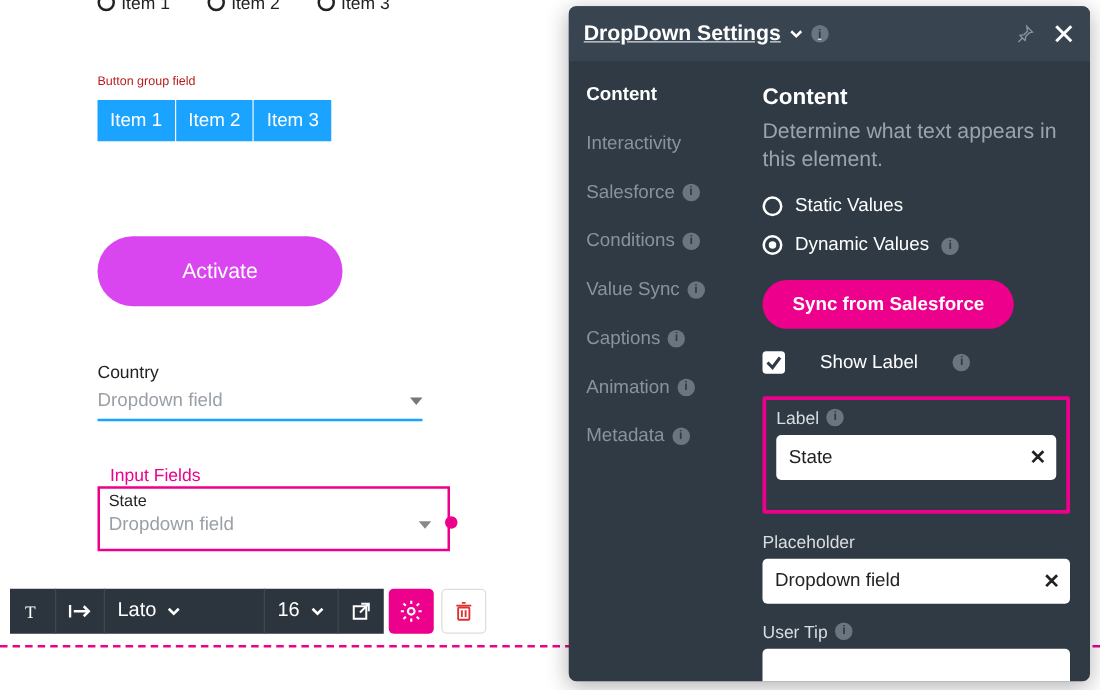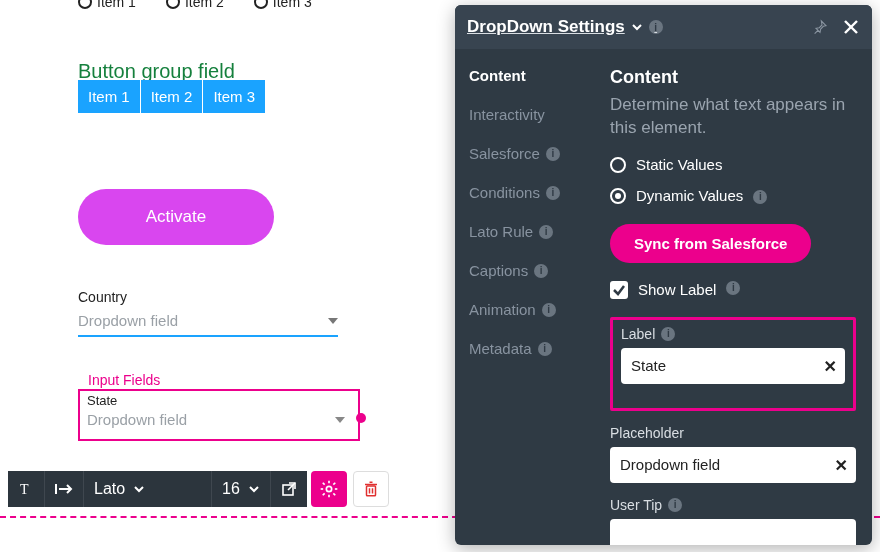--- a/index.html
+++ b/index.html
@@ -5,21 +5,21 @@
   * { box-sizing: border-box; margin: 0; padding: 0; }
   html, body { width: 880px; height: 552px; font-family: "Segoe UI", Arial, sans-serif; background: #fff; overflow: hidden; }
   .canvas { position: absolute; left: 0; top: 0; width: 880px; height: 550px; }
 
   
   .radio-row { position:absolute; top:-6px; left:78px; display:flex; gap:30px; font-size:14px; color:#222; }
   .radio-row .ritem { display:flex; align-items:center; gap:5px; }
   .radio-row .rcircle { width:14px; height:14px; border:2px solid #222; border-radius:50%; display:inline-block; }
 
   
-  .bg-label { position:absolute; top:60px; left:78px; font-size:20px; color:#15803d; }
+  .bg-label { position:absolute; top:60px; left:78px; font-size:10px; color:#b91c1c; }
   .bg-items { position:absolute; top:80px; left:78px; display:flex; }
   .bg-items .bgi { background:#1aa3ff; color:#fff; font-size:15px; padding:8px 10px; border-right:1px solid #fff; }
   .bg-items .bgi:last-child { border-right:none; }
 
   
   .activate { position:absolute; top:189px; left:78px; width:196px; height:56px; border-radius:28px; background:#d946ef; color:#fff; display:flex; align-items:center; justify-content:center; font-size:17px; }
 
   
   .country-label { position:absolute; top:289px; left:78px; font-size:14px; color:#222; }
   .dd-line { position:absolute; top:306px; left:78px; width:260px; border-bottom:2px solid #1aa3ff; padding:6px 0; color:#9aa0a6; font-size:15px; display:flex; justify-content:space-between; align-items:center; }
@@ -57,21 +57,21 @@
   .sidecol { width:145px; padding:18px 0 0 14px; }
   .sidecol .sitem { font-size:15px; color:#8893a0; margin-bottom:22px; display:flex; align-items:center; gap:6px; }
   .sidecol .sitem.active { color:#fff; font-weight:700; }
   .maincol { flex:1; padding:18px 16px 0 10px; }
   .maincol h3 { color:#fff; font-size:18px; font-weight:700; margin-bottom:6px; }
   .maincol .sub { color:#9aa4af; font-size:17px; line-height:1.35; margin-bottom:16px; }
   .rad { display:flex; align-items:flex-end; gap:10px; margin-bottom:14px; font-size:15px; color:#fff; }
   .rad .rc { width:16px; height:16px; border:2px solid #fff; border-radius:50%; position:relative; }
   .rad .rc.sel::after { content:""; position:absolute; inset:3px; background:#fff; border-radius:50%; }
   .syncbtn { background:#ec008c; color:#fff; border:none; border-radius:22px; padding:11px 24px; font-size:15px; font-weight:600; margin:6px 0 18px 0; display:inline-block; }
-  .chk { display:flex; align-items:flex-start; gap:10px; font-size:15px; color:#fff; margin-bottom:18px; }
+  .chk { display:flex; align-items:center; gap:28px; font-size:15px; color:#fff; margin-bottom:18px; }
   .chk .cb { width:18px; height:18px; background:#fff; border-radius:3px; display:flex; align-items:center; justify-content:center; }
   .fieldlbl { font-size:14px; color:#d9dee3; margin-bottom:6px; display:flex; align-items:center; gap:6px; }
   .txtin { width:100%; height:36px; background:#fff; border:none; border-radius:4px; padding:0 34px 0 10px; font-size:15px; color:#222; }
   .inwrap { position:relative; margin-bottom:14px; }
   .inwrap .clrx { position:absolute; right:8px; top:50%; transform:translateY(-50%); color:#222; font-size:16px; font-weight:700; }
   .label-hl { border:3px solid #ec008c; padding:6px 8px 10px 8px; border-radius:2px; margin-bottom:14px; }
 
   svg { pointer-events:none; }
 </style>
 </head>
@@ -216,21 +216,21 @@
           </div>
         <div class="sitem">
             <span>Salesforce</span>
             <span class="info">i</span>
           </div>
         <div class="sitem">
             <span>Conditions</span>
             <span class="info">i</span>
           </div>
         <div class="sitem">
-            <span>Lato Rule</span>
+            <span>Value Sync</span>
             <span class="info">i</span>
           </div>
         <div class="sitem">
             <span>Captions</span>
             <span class="info">i</span>
           </div>
         <div class="sitem">
             <span>Animation</span>
             <span class="info">i</span>
           </div>

